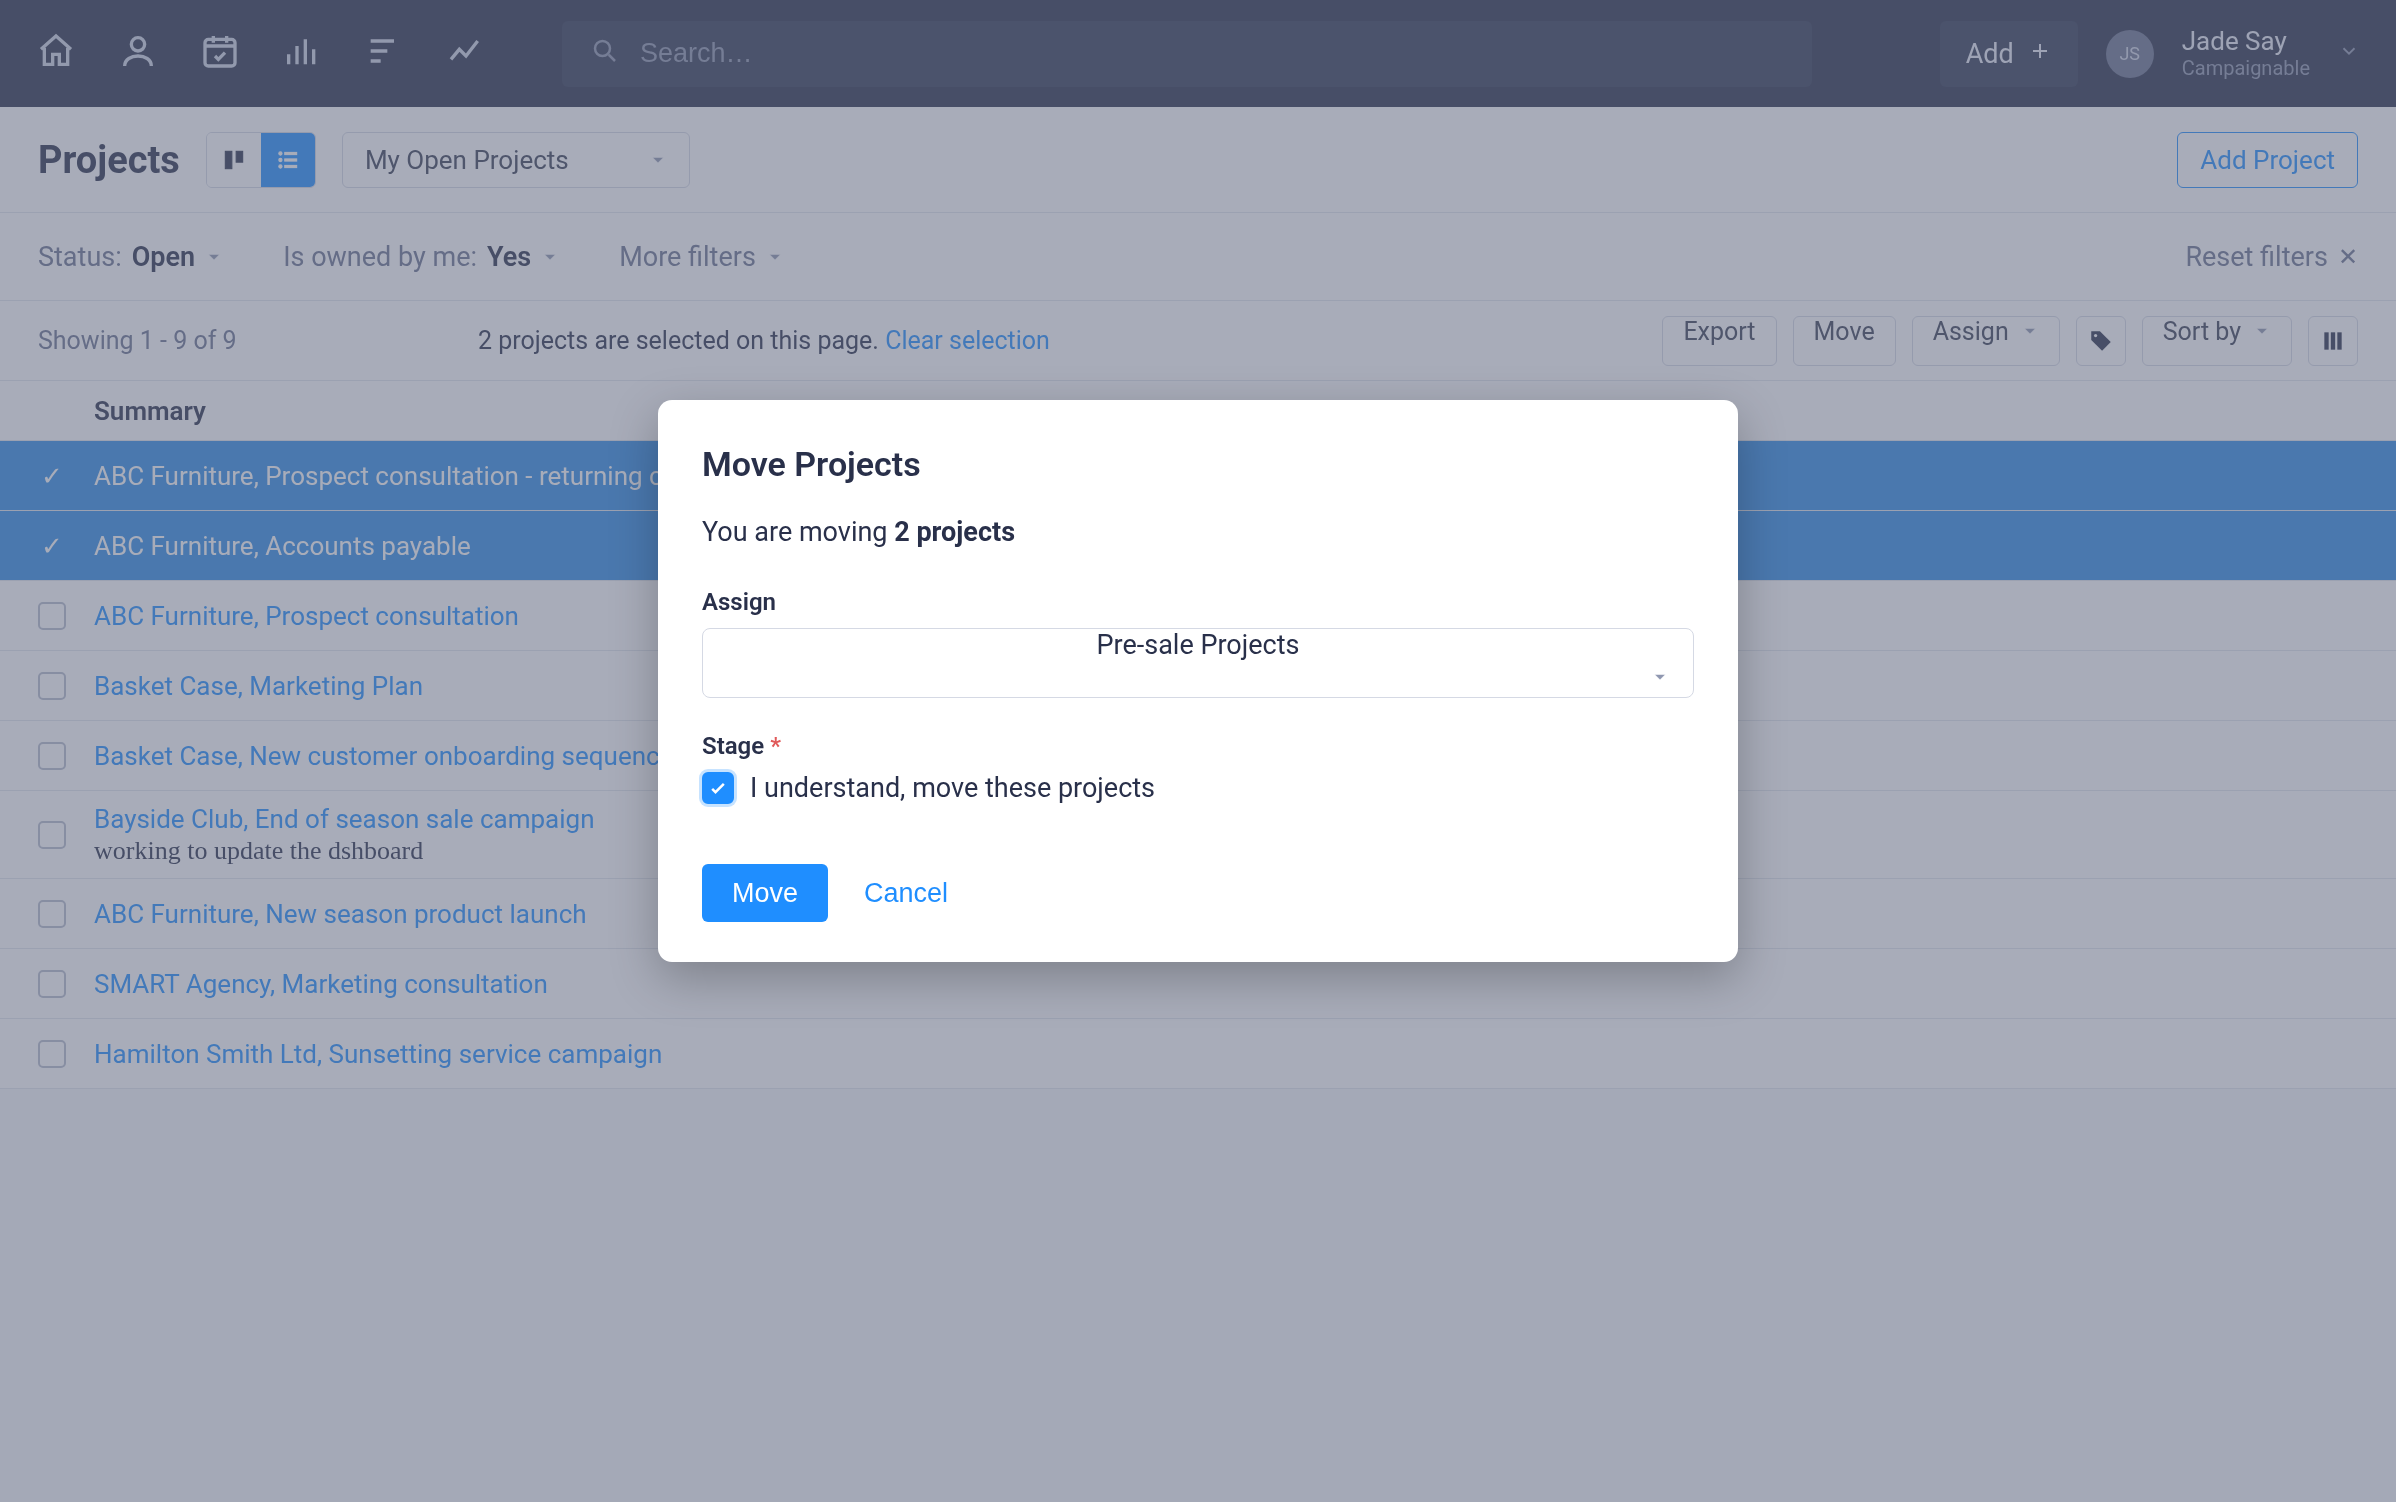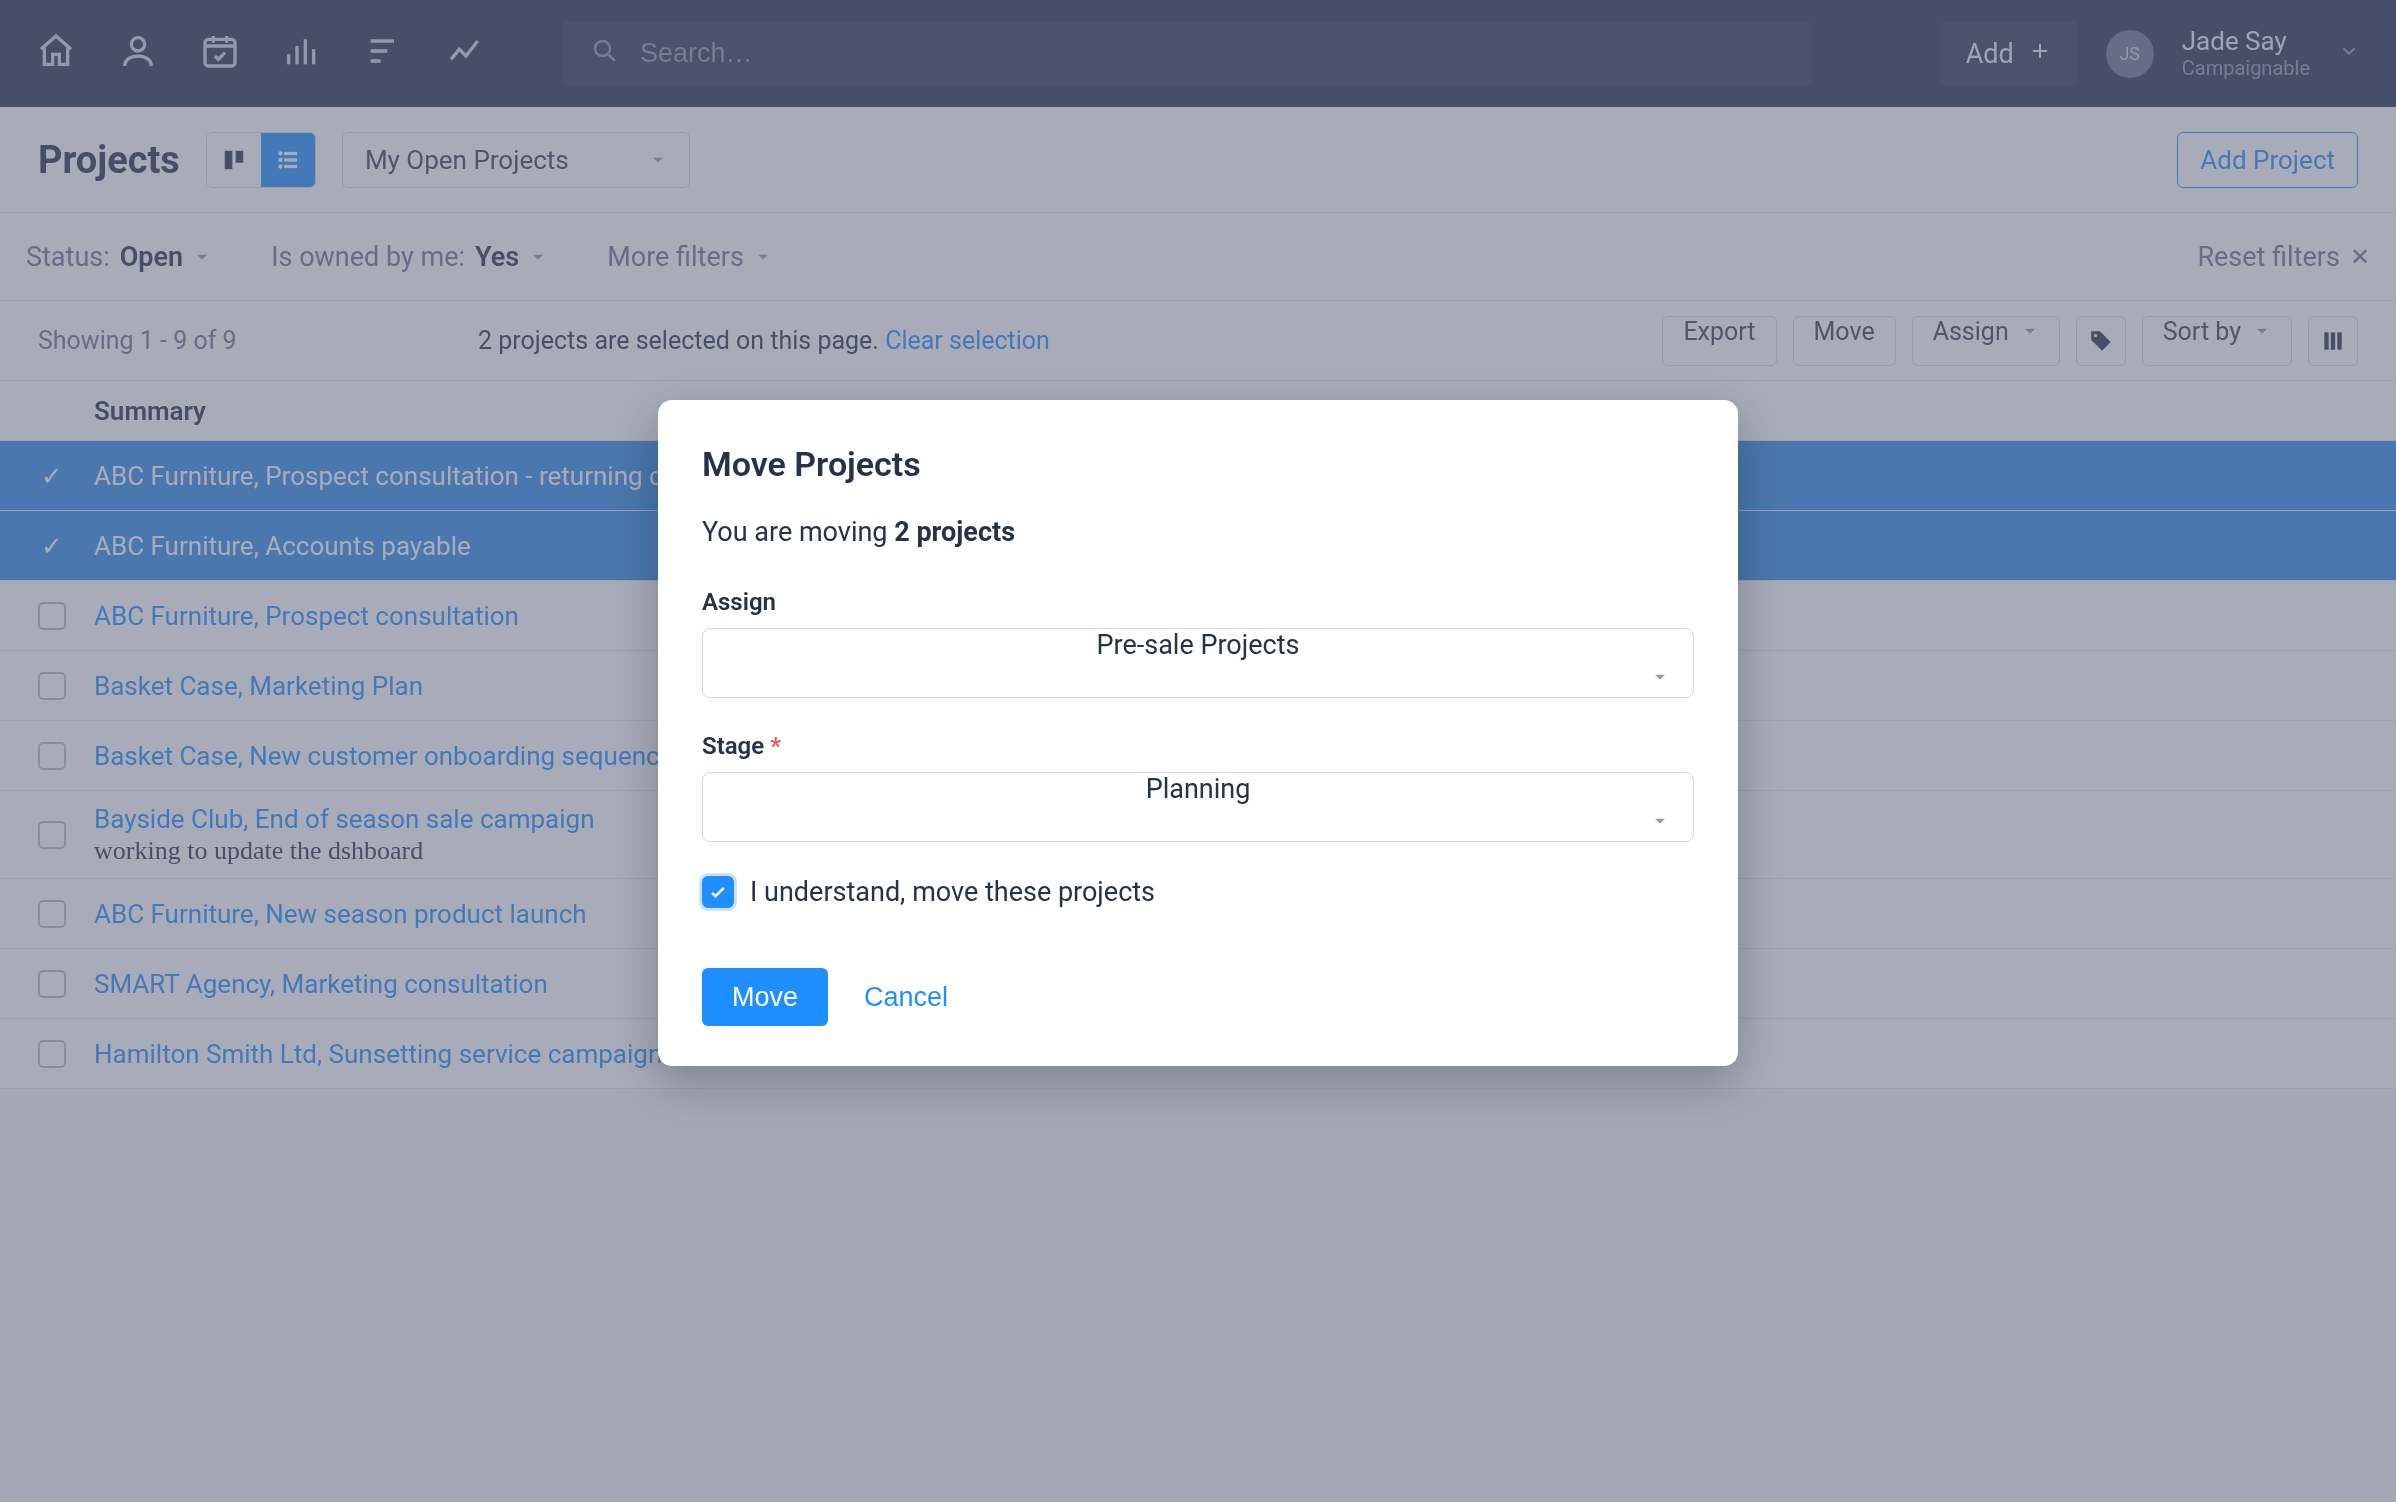--- a/index.html
+++ b/index.html
@@ -32,21 +32,21 @@
   .vt-btn svg { width: 26px; height: 26px; }
   .vt-btn svg * { stroke: #29304a; fill: #29304a; }
   .vt-btn.active svg * { stroke: #fff; fill: #fff; }
   .dropdown { height: 56px; border: 1px solid #d5d9e4; border-radius: 6px; background: #fff; display: flex; align-items: center; padding: 0 22px; gap: 80px; font-size: 26px; color: #3a4056; }
   .dropdown .dd-caret { margin-left: auto; }
   .dd-caret svg { width: 18px; height: 18px; stroke: #8f97b0; fill: #8f97b0; }
   .sub-right { margin-left: auto; }
   .add-project-btn { height: 56px; padding: 0 22px; border: 1px solid #1f8eff; color: #1f8eff; background: #fff; border-radius: 6px; font-size: 26px; display: flex; align-items: center; }
 
   
-  .filterbar { height: 88px; border-bottom: 1px solid #e3e6ee; background: #fff; display: flex; align-items: center; padding: 0 26px; gap: 60px; font-size: 27px; color: #3a4056; }
+  .filterbar { height: 88px; border-bottom: 1px solid #e3e6ee; background: #fff; display: flex; align-items: center; padding: 0 38px; gap: 60px; font-size: 27px; color: #3a4056; }
   .filter-item { color: #6b7390; display: flex; align-items: center; gap: 10px; }
   .filter-item b { color: #29304a; font-weight: 600; }
   .reset-filters { margin-left: auto; color: #6b7390; display: flex; align-items: center; gap: 10px; }
   .reset-filters .x { font-size: 24px; }
 
   
   .toolbar { height: 80px; background: #fff; border-bottom: 1px solid #e3e6ee; display: flex; align-items: center; padding: 0 38px; font-size: 25px; color: #6b7390; }
   .toolbar .showing { flex: 0 0 440px; }
   .toolbar .selection-msg { color: #29304a; }
   .toolbar .selection-msg .clear { color: #1f8eff; }
@@ -321,26 +321,20 @@
       <span>Pre-sale Projects</span>
       <span class="dd-caret"><svg viewBox="0 0 24 24">
             <path d="M6 9l6 6 6-6" fill="#8f97b0"></path>
           </svg></span>
     </div>
 
     <div class="field-label">
       <span>Stage</span>
       <span class="req">*</span>
     </div>
-    <div class="select-box">
-      <span>Planning</span>
-      <span class="dd-caret"><svg viewBox="0 0 24 24">
-            <path d="M6 9l6 6 6-6" fill="#8f97b0"></path>
-          </svg></span>
-    </div>
 
     <div class="consent-row">
       <span class="consent-cb">
           <svg viewBox="0 0 24 24">
             <path d="M5 13l4 4 10-10"></path>
           </svg>
         </span>
       <span>I understand, move these projects</span>
     </div>
 

